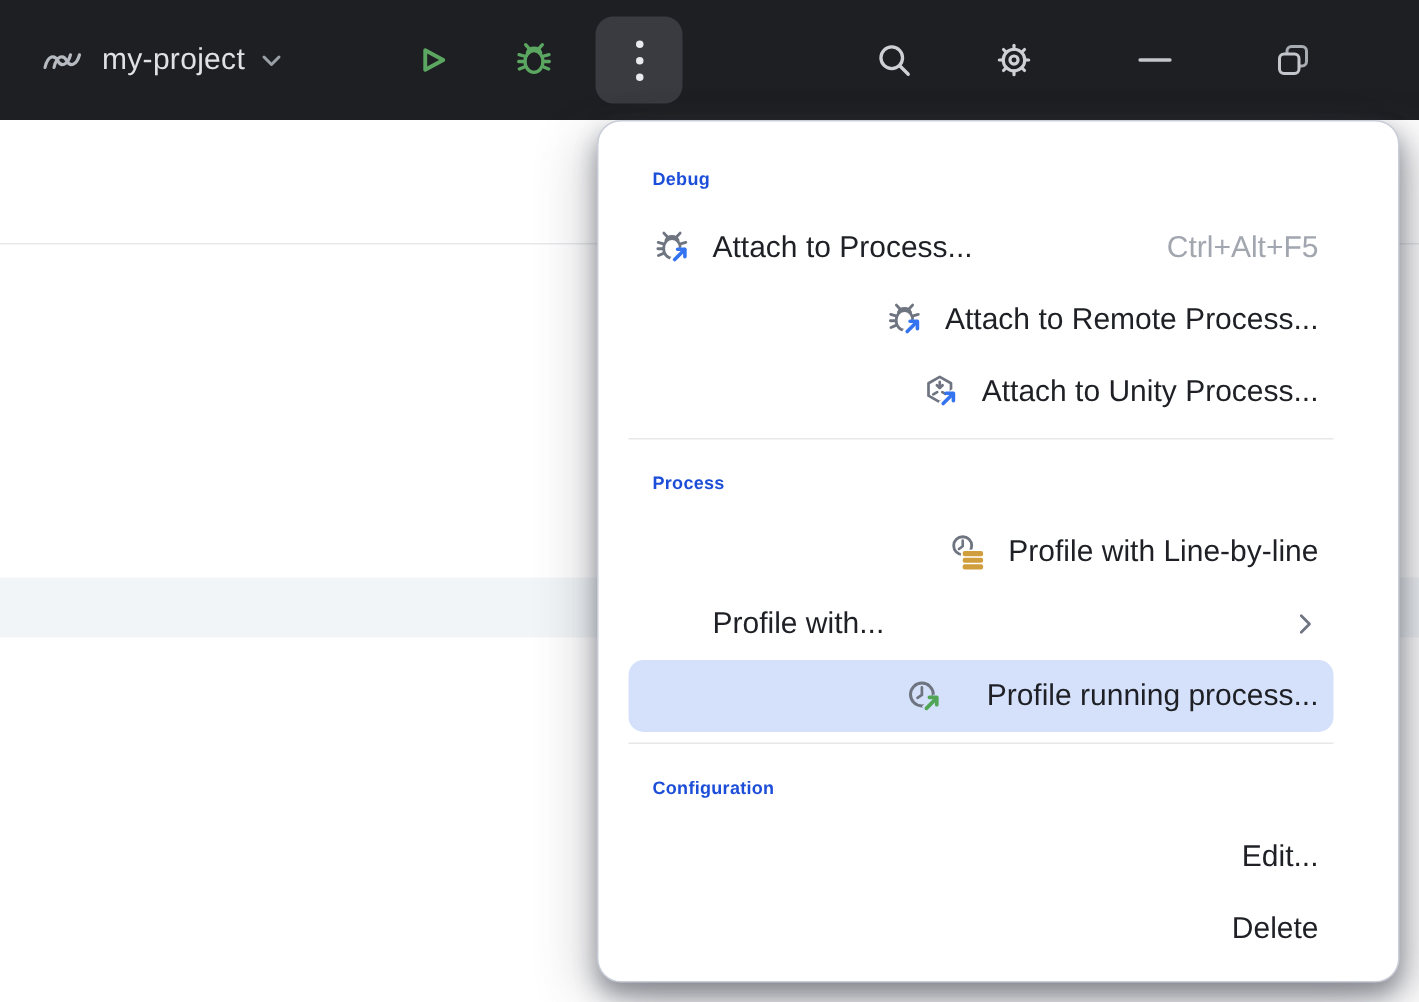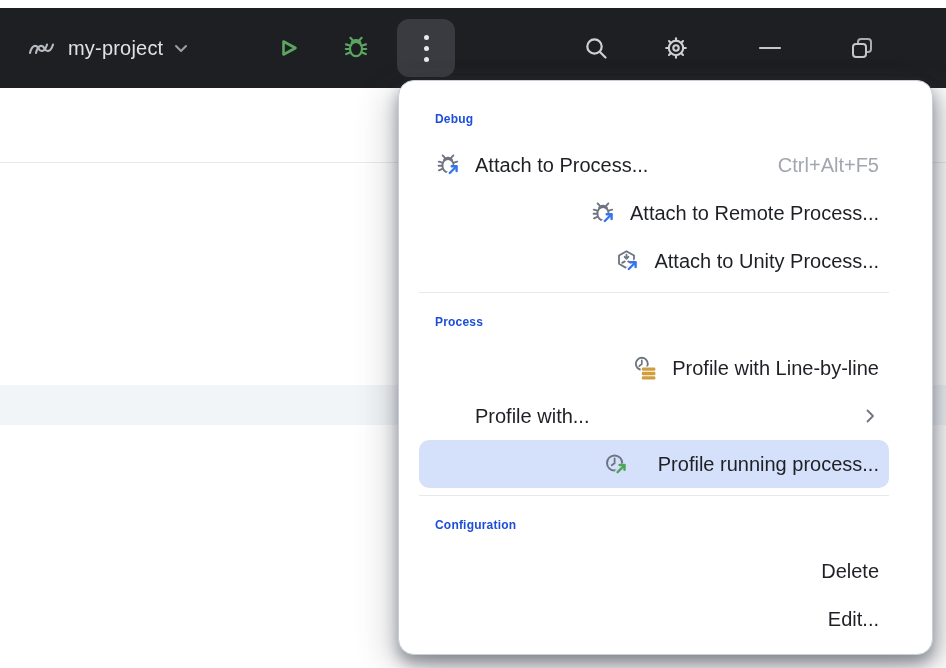--- a/index.html
+++ b/index.html
@@ -3,21 +3,21 @@
 <meta charset="utf-8">
 <style>
   * { margin:0; padding:0; box-sizing:border-box; }
   html,body { width:946px; height:668px; overflow:hidden; }
   body { font-family:"Liberation Sans","DejaVu Sans",sans-serif; background:#fff; }
 
   .app { position:relative; width:946px; height:668px; background:#ffffff; overflow:hidden; }
 
   
   .titlebar {
-    position:absolute; left:0; top:8px; width:946px; height:80px;
+    position:absolute; left:0; top:0; width:946px; height:80px;
     background:#1e1f22; display:flex; align-items:center; z-index:5;
   }
   .project-widget { display:flex; align-items:center; margin-left:26px; cursor:default; }
   .logo-icon { width:32px; height:28px; margin-right:10px; display:flex; align-items:center; }
   .project-name { color:#dfe1e5; font-size:20px; letter-spacing:.2px; }
   .chev-down { margin-left:8px; display:flex; align-items:center; }
 
   .tb-btn {
     width:48px; height:48px; border-radius:12px; display:flex;
     align-items:center; justify-content:center; cursor:pointer;
@@ -269,22 +269,22 @@
       </span>
       <span class="mi-label">Profile running process...</span>
     </div>
 
     <div class="menu-divider"></div>
 
     <div class="menu-header">Configuration</div>
 
     <div class="menu-item">
       <span class="mi-spacer"></span>
+      <span class="mi-label">Edit...</span>
+    </div>
+
+    <div class="menu-item">
+      <span class="mi-spacer"></span>
       <span class="mi-label">Delete</span>
-    </div>
-
-    <div class="menu-item">
-      <span class="mi-spacer"></span>
-      <span class="mi-label">Edit...</span>
     </div>
 
   </div>
 </div>
 
 </body></html>

